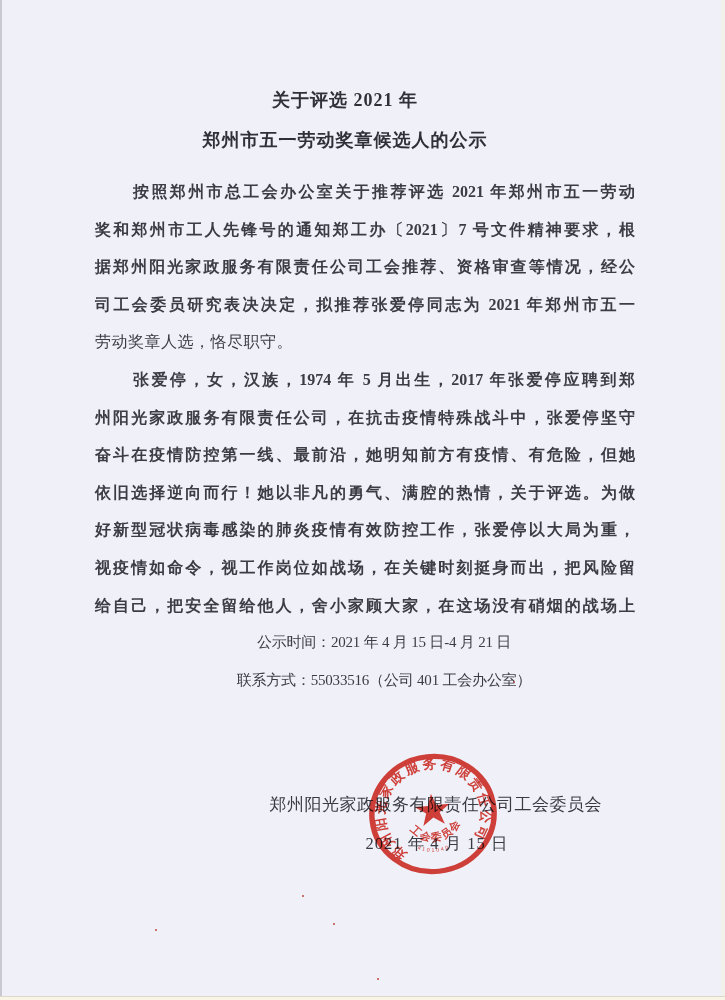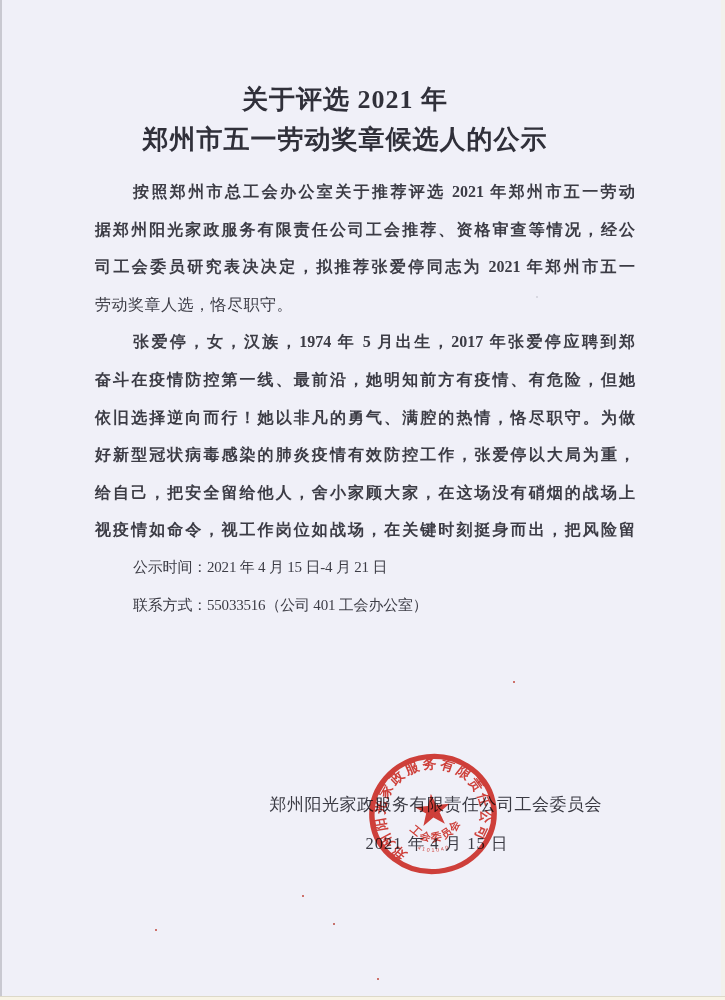--- a/index.html
+++ b/index.html
@@ -14,27 +14,27 @@
     color:#3c3c45;
   }
   
   .edge-left{position:absolute;left:0;top:0;width:2px;height:100%;background:#9a9aa2;opacity:.45;}
   .edge-right{position:absolute;right:0;top:0;width:4px;height:100%;background:#f3f1e9;opacity:.8;}
   .edge-bottom{position:absolute;left:0;bottom:0;width:100%;height:4px;background:#f8f4e6;border-top:1px solid #ddd9c9;box-sizing:border-box;}
   .specks{position:absolute;left:513px;top:681px;width:2px;height:2px;background:#c2473c;border-radius:50%;
     box-shadow:-211px 214px 0 0 #c2473c, -180px 242px 0 0 #b84a40, -136px 297px 0 0 #c2473c, -358px 248px 0 0 #c2473c, 23px -385px 0 0 #d0d0da;}
   
   .titles{position:absolute;left:75px;top:80px;width:540px;text-align:center;
-    font-weight:bold;color:#30303a;font-size:26px;line-height:40px;letter-spacing:1px;}
+    font-weight:bold;color:#30303a;font-size:18px;line-height:40px;letter-spacing:1px;}
   
   .body-block{position:absolute;left:95px;top:173px;width:540px;font-size:16px;line-height:37.6px;letter-spacing:.5px;}
   .line{white-space:nowrap;}
   .line.fill{white-space:normal;text-align:justify;text-align-last:justify;letter-spacing:0;font-weight:bold;}
   .line.indent{padding-left:38px;box-sizing:border-box;}
-  .line.small{font-size:15px;letter-spacing:-.2px;}
+  .line.small{font-size:15px;letter-spacing:-.2px;text-align:center;}
   
   .signature{position:absolute;left:95px;top:793px;width:540px;text-align:right;padding-right:33px;
     box-sizing:border-box;font-size:17px;letter-spacing:.5px;color:#3a3a43;}
   .doc-date{position:absolute;left:297px;top:833px;width:280px;text-align:center;font-size:16.5px;letter-spacing:1px;color:#3a3a43;}
   
   .seal{
     position:absolute;left:366px;top:751px;width:134px;height:126px;
     color:#d8332a;transform:rotate(-6deg);
     mix-blend-mode:multiply;opacity:.92;pointer-events:none;
   }
@@ -53,29 +53,31 @@
   <div class="edge-bottom"></div>
   <div class="specks"></div>
 
   <div class="titles">
     <div class="title-line">关于评选 2021 年</div>
     <div class="title-line">郑州市五一劳动奖章候选人的公示</div>
   </div>
 
   <div class="body-block">
     <div class="line fill indent">按照郑州市总工会办公室关于推荐评选 2021 年郑州市五一劳动</div>
+    <div class="line fill">奖和郑州市工人先锋号的通知郑工办〔2021〕7 号文件精神要求，根</div>
     <div class="line fill">据郑州阳光家政服务有限责任公司工会推荐、资格审查等情况，经公</div>
     <div class="line fill">司工会委员研究表决决定，拟推荐张爱停同志为 2021 年郑州市五一</div>
     <div class="line">劳动奖章人选，恪尽职守。</div>
     <div class="line fill indent">张爱停，女，汉族，1974 年 5 月出生，2017 年张爱停应聘到郑</div>
+    <div class="line fill">州阳光家政服务有限责任公司，在抗击疫情特殊战斗中，张爱停坚守</div>
     <div class="line fill">奋斗在疫情防控第一线、最前沿，她明知前方有疫情、有危险，但她</div>
-    <div class="line fill">依旧选择逆向而行！她以非凡的勇气、满腔的热情，恪尽职守。为做</div>
+    <div class="line fill">依旧选择逆向而行！她以非凡的勇气、满腔的热情，关于评选。为做</div>
     <div class="line fill">好新型冠状病毒感染的肺炎疫情有效防控工作，张爱停以大局为重，</div>
+    <div class="line fill">视疫情如命令，视工作岗位如战场，在关键时刻挺身而出，把风险留</div>
     <div class="line fill">给自己，把安全留给他人，舍小家顾大家，在这场没有硝烟的战场上</div>
-    <div class="line fill">视疫情如命令，视工作岗位如战场，在关键时刻挺身而出，把风险留</div>
     <div class="line indent small">公示时间：2021 年 4 月 15 日-4 月 21 日</div>
     <div class="line indent small">联系方式：55033516（公司 401 工会办公室）</div>
   </div>
 
   <div class="signature">郑州阳光家政服务有限责任公司工会委员会</div>
   <div class="doc-date">2021 年 4 月 15 日</div>
 
   <div class="seal">
     <svg viewBox="0 0 160 160" preserveAspectRatio="none">
       <defs>

